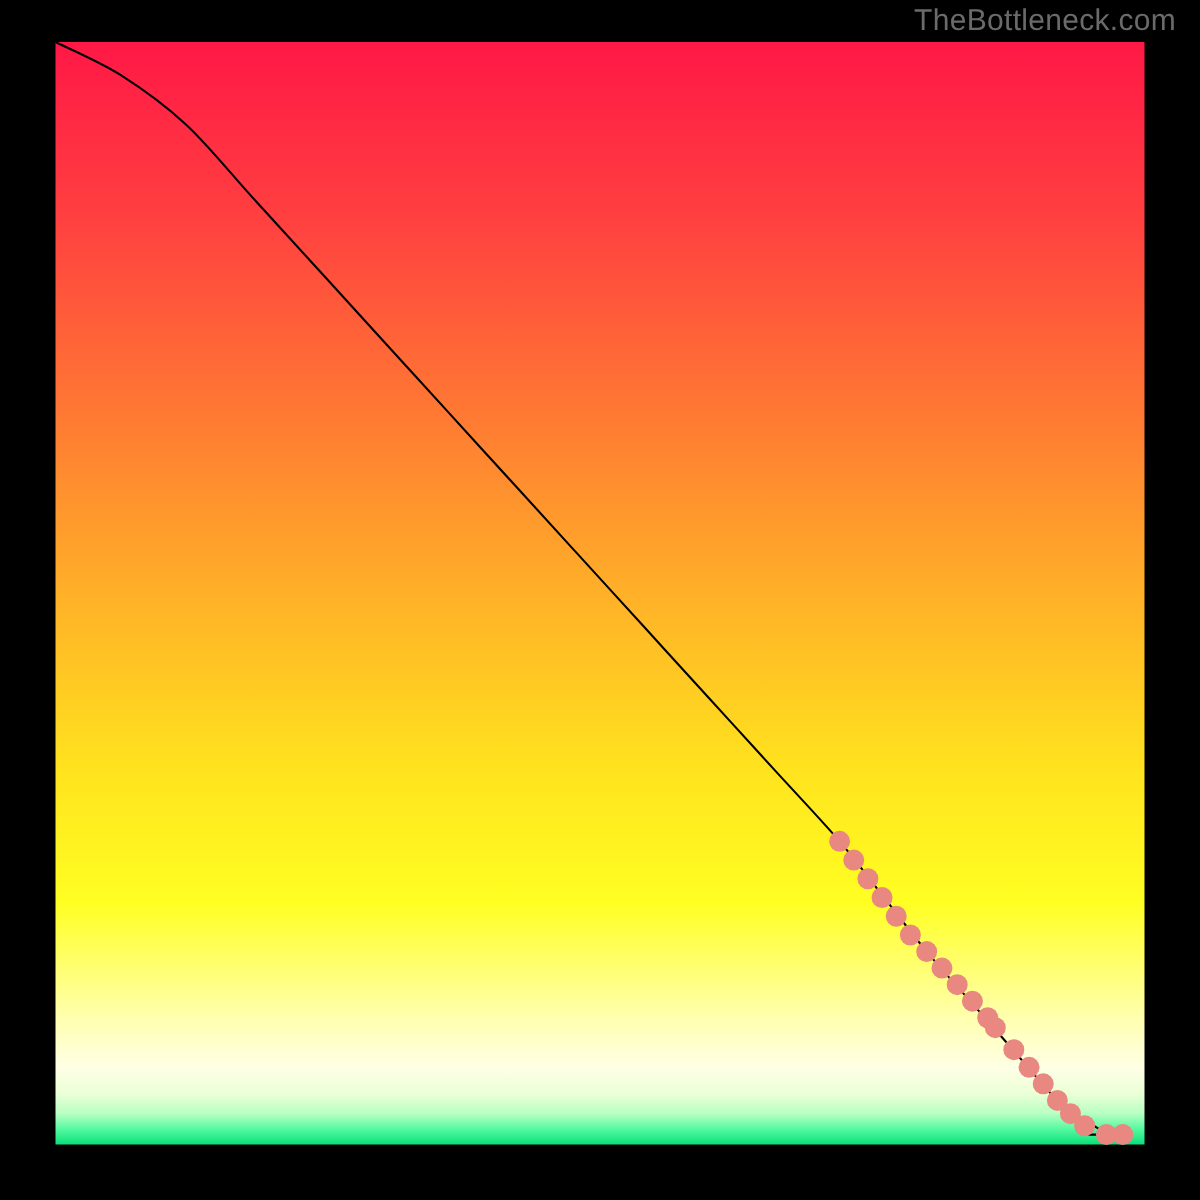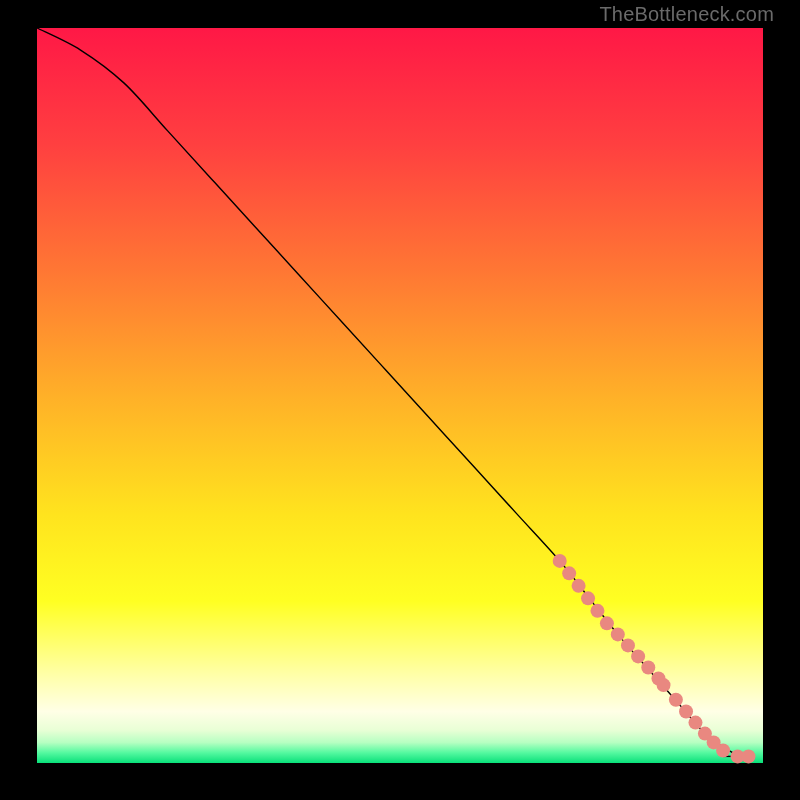--- a/index.html
+++ b/index.html
@@ -15,21 +15,21 @@
     position: absolute;
     left: 0;
     top: 0;
     width: 800px;
     height: 800px;
     background: #000;
   }
   .attribution {
     position: absolute;
     top: 3px;
-    right: 26px;
+    right: 16px;
     color: #6a6a6a;
     font-size: 20px;
     font-weight: normal;
     letter-spacing: 0.2px;
   }
   svg.plot {
     position: absolute;
     left: 0;
     top: 0;
   }

